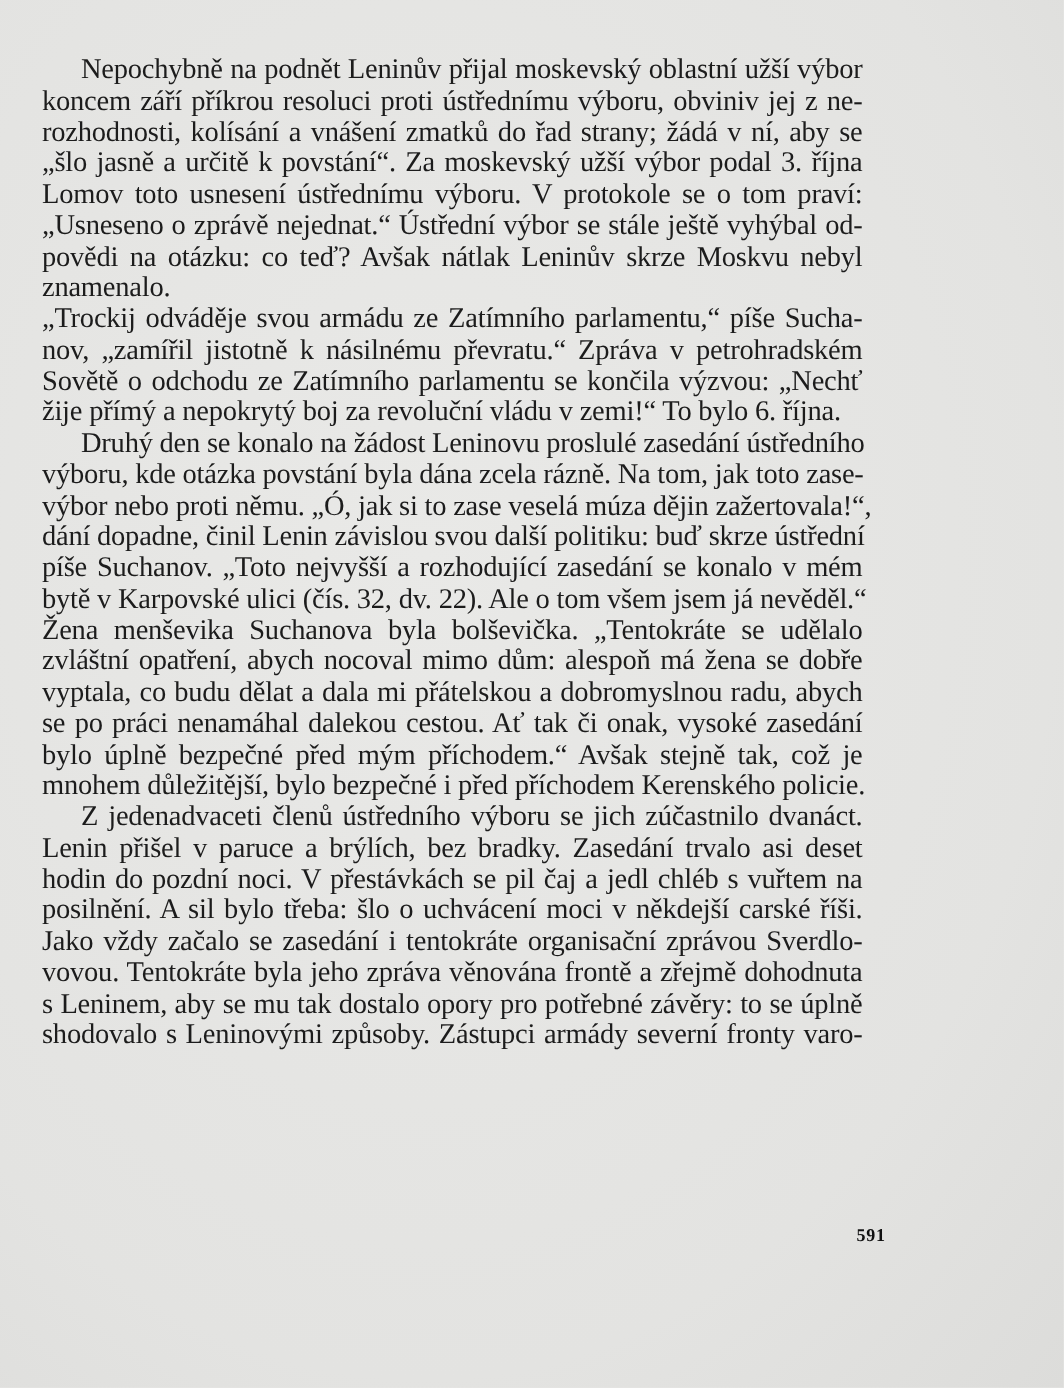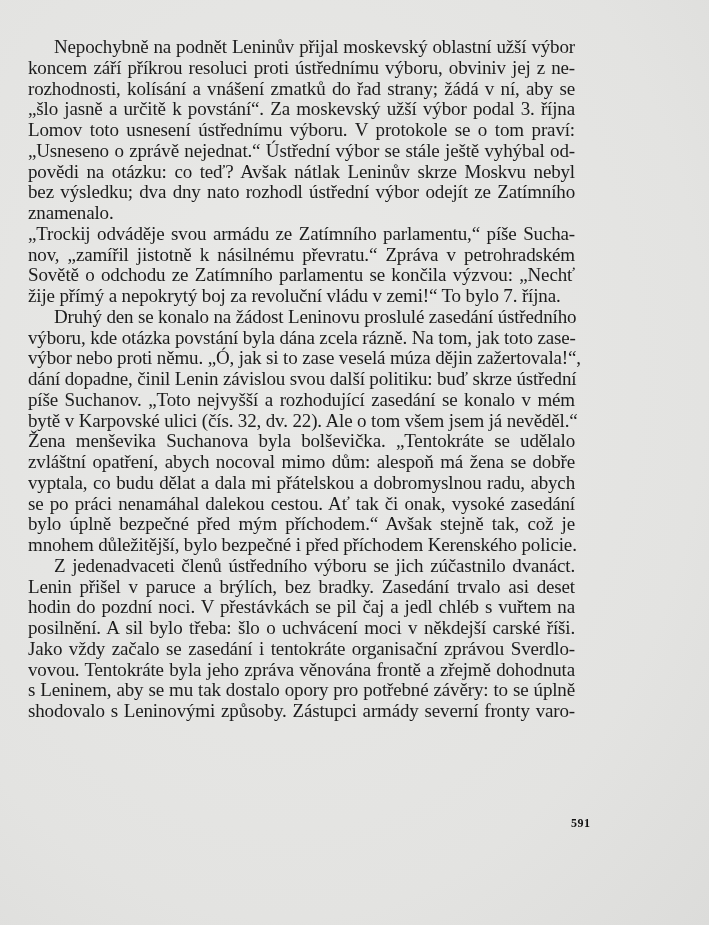--- a/index.html
+++ b/index.html
@@ -46,26 +46,25 @@
 
 <div class="page">
   <div class="text-block" id="text-block">
       <span class="line indent">Nepochybně na podnět Leninův přijal moskevský oblastní užší výbor</span>
       <span class="line">koncem září příkrou resoluci proti ústřednímu výboru, obviniv jej z ne-</span>
       <span class="line">rozhodnosti, kolísání a vnášení zmatků do řad strany; žádá v ní, aby se</span>
       <span class="line">„šlo jasně a určitě k povstání“. Za moskevský užší výbor podal 3. října</span>
       <span class="line">Lomov toto usnesení ústřednímu výboru. V protokole se o tom praví:</span>
       <span class="line">„Usneseno o zprávě nejednat.“ Ústřední výbor se stále ještě vyhýbal od-</span>
       <span class="line">povědi na otázku: co teď? Avšak nátlak Leninův skrze Moskvu nebyl</span>
-      <span class="line">bez výsledku; dva dny nato rozhodl ústřední výbor odejít ze Zatímního</span>
       <span class="line last">znamenalo.</span>
       <span class="line">„Trockij odváděje svou armádu ze Zatímního parlamentu,“ píše Sucha-</span>
       <span class="line">nov, „zamířil jistotně k násilnému převratu.“ Zpráva v petrohradském</span>
       <span class="line">Sovětě o odchodu ze Zatímního parlamentu se končila výzvou: „Nechť</span>
-      <span class="line last">žije přímý a nepokrytý boj za revoluční vládu v zemi!“ To bylo 7. října.</span>
+      <span class="line last">žije přímý a nepokrytý boj za revoluční vládu v zemi!“ To bylo 6. října.</span>
       <span class="line indent">Druhý den se konalo na žádost Leninovu proslulé zasedání ústředního</span>
       <span class="line">výboru, kde otázka povstání byla dána zcela rázně. Na tom, jak toto zase-</span>
       <span class="line">výbor nebo proti němu. „Ó, jak si to zase veselá múza dějin zažertovala!“,</span>
       <span class="line">dání dopadne, činil Lenin závislou svou další politiku: buď skrze ústřední</span>
       <span class="line">píše Suchanov. „Toto nejvyšší a rozhodující zasedání se konalo v mém</span>
       <span class="line">bytě v Karpovské ulici (čís. 32, dv. 22). Ale o tom všem jsem já nevěděl.“</span>
       <span class="line">Žena menševika Suchanova byla bolševička. „Tentokráte se udělalo</span>
       <span class="line">zvláštní opatření, abych nocoval mimo dům: alespoň má žena se dobře</span>
       <span class="line">vyptala, co budu dělat a dala mi přátelskou a dobromyslnou radu, abych</span>
       <span class="line">se po práci nenamáhal dalekou cestou. Ať tak či onak, vysoké zasedání</span>

